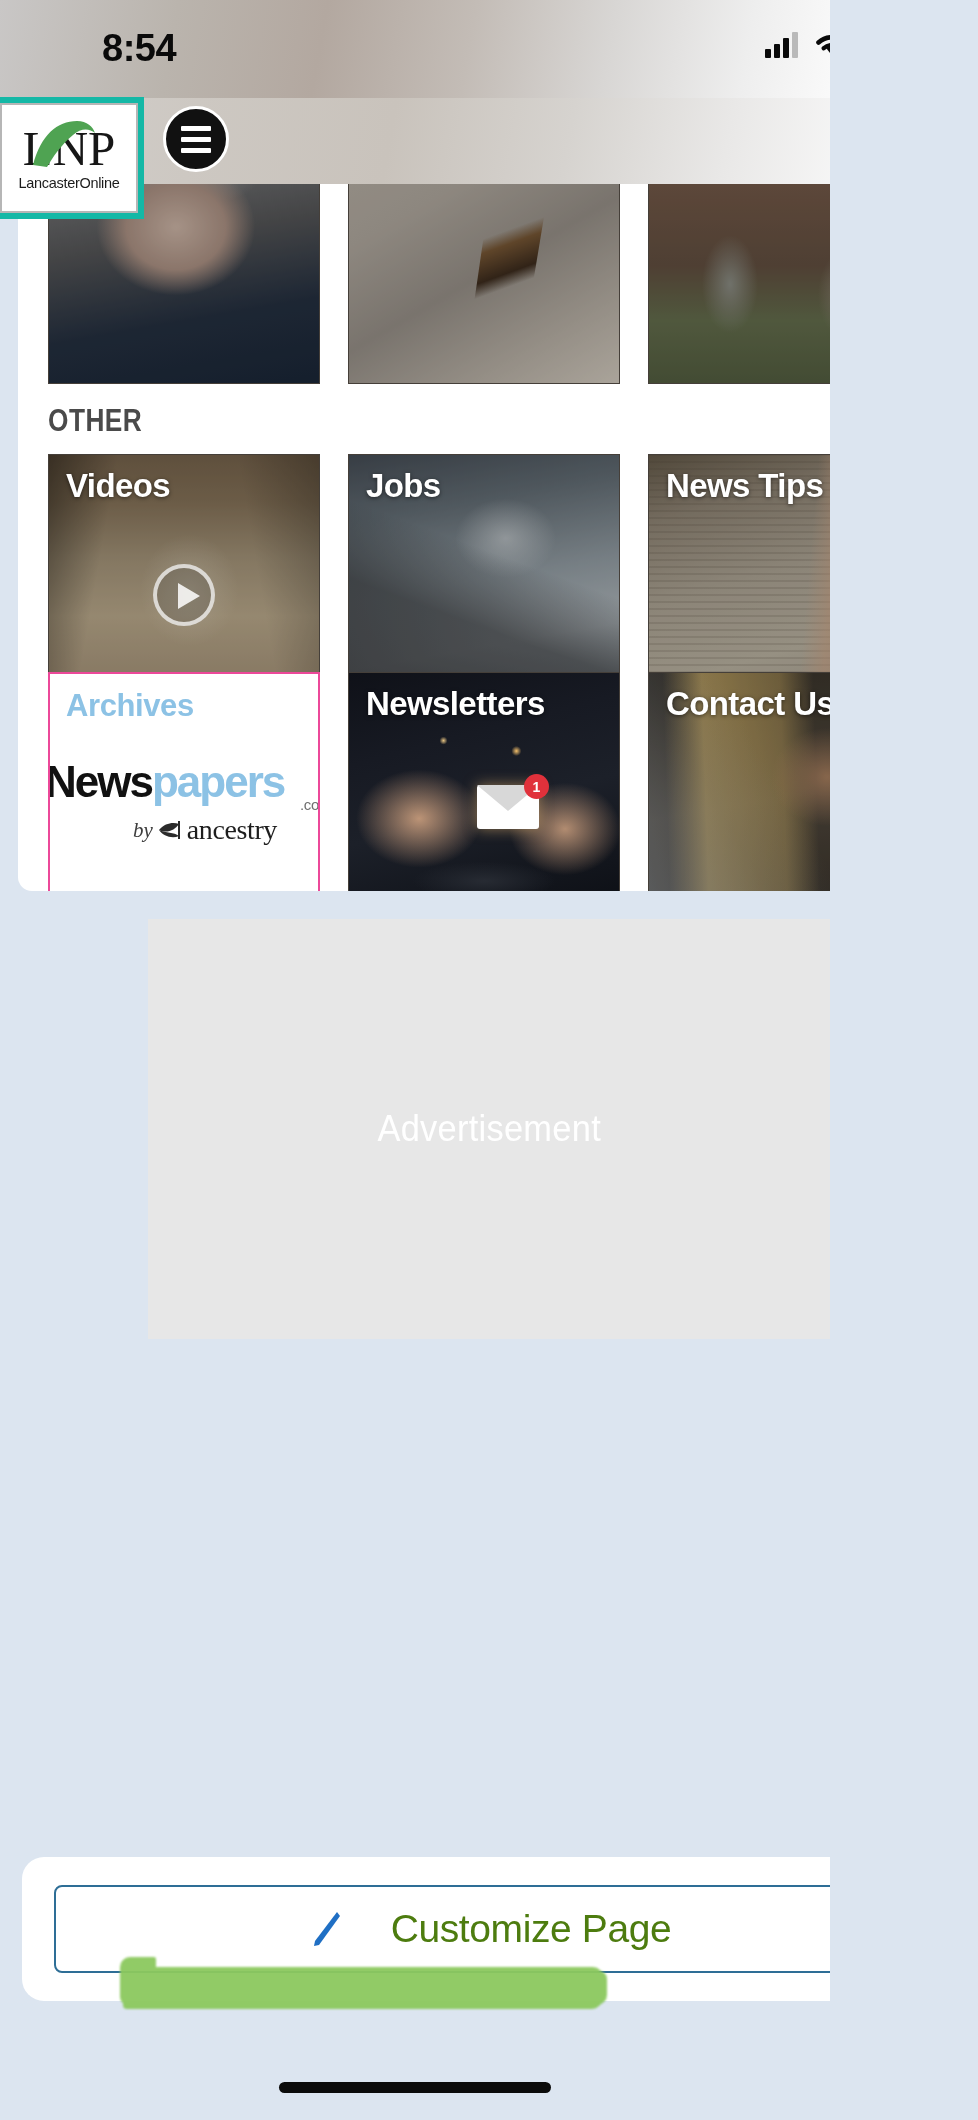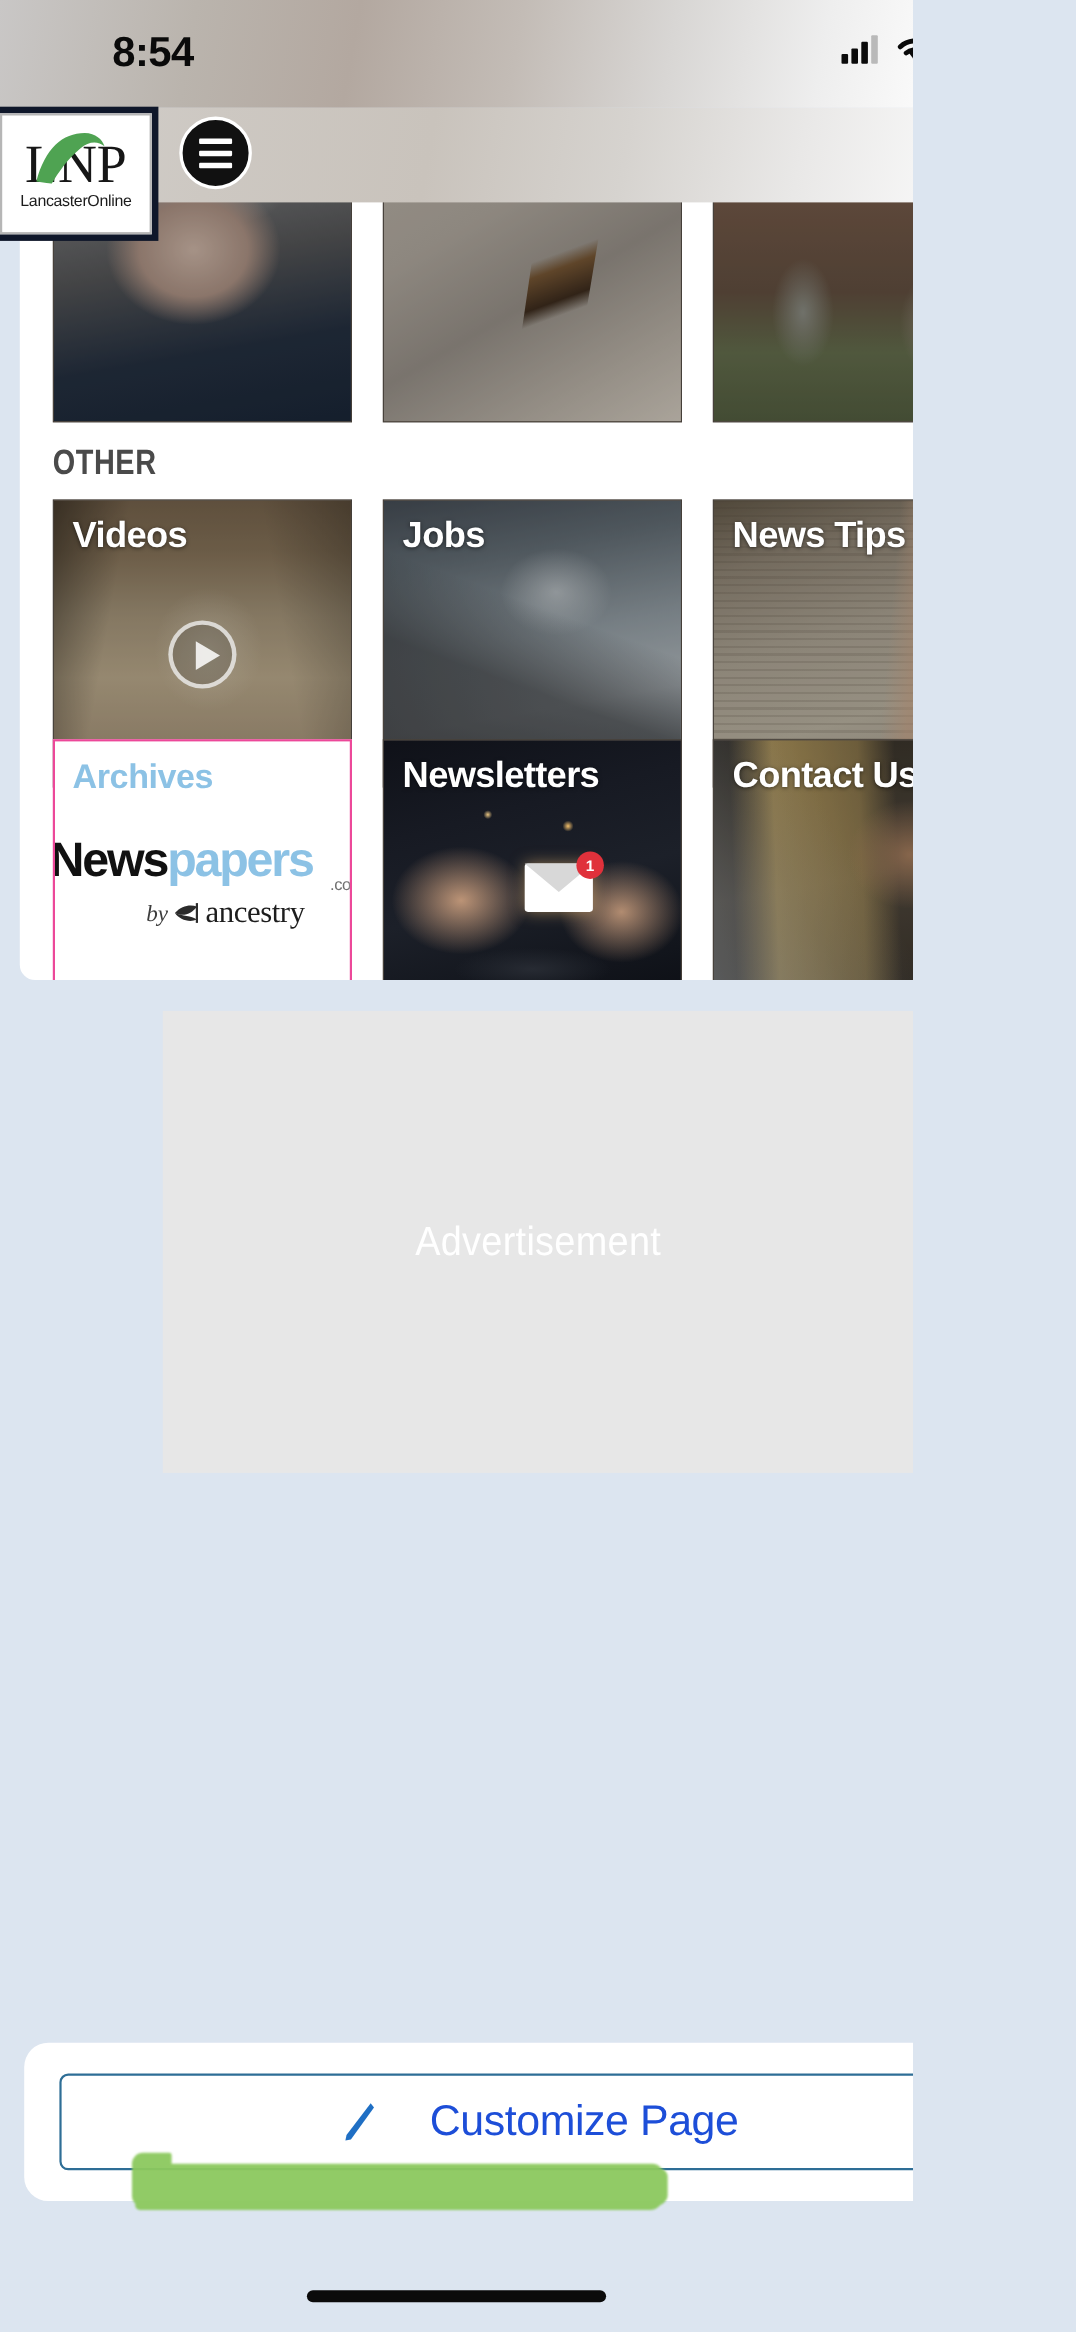--- a/index.html
+++ b/index.html
@@ -105,21 +105,21 @@
     width: 30px; height: 5px;
     background: #ffffff;
     border-radius: 1px;
   }
 
   
   .logo-badge {
     position: absolute;
     left: 0; top: 97px;
     width: 144px; height: 122px;
-    background: #0f172a;
+    background: #14b8a6;
     padding: 6px 6px 6px 0;
     z-index: 60;
   }
   .logo-inner {
     width: 100%; height: 100%;
     border: 2px solid #b6b6b6;
     background: #ffffff;
     display: flex;
     flex-direction: column;
     align-items: center;
@@ -350,21 +350,21 @@
     border-radius: 8px;
     background: #ffffff;
     display: flex;
     align-items: center;
     justify-content: center;
     gap: 19px;
   }
   .pencil-icon { display:block; }
   .customize-label {
     font-size: 39px;
-    color: #1d4ed8;
+    color: #4d7c0f;
     letter-spacing: -0.4px;
     margin-left: 29px;
   }
 
   
   .marker {
     position: absolute;
     left: 123px; top: 1967px;
     width: 480px; height: 42px;
     background: #8cc95e;

